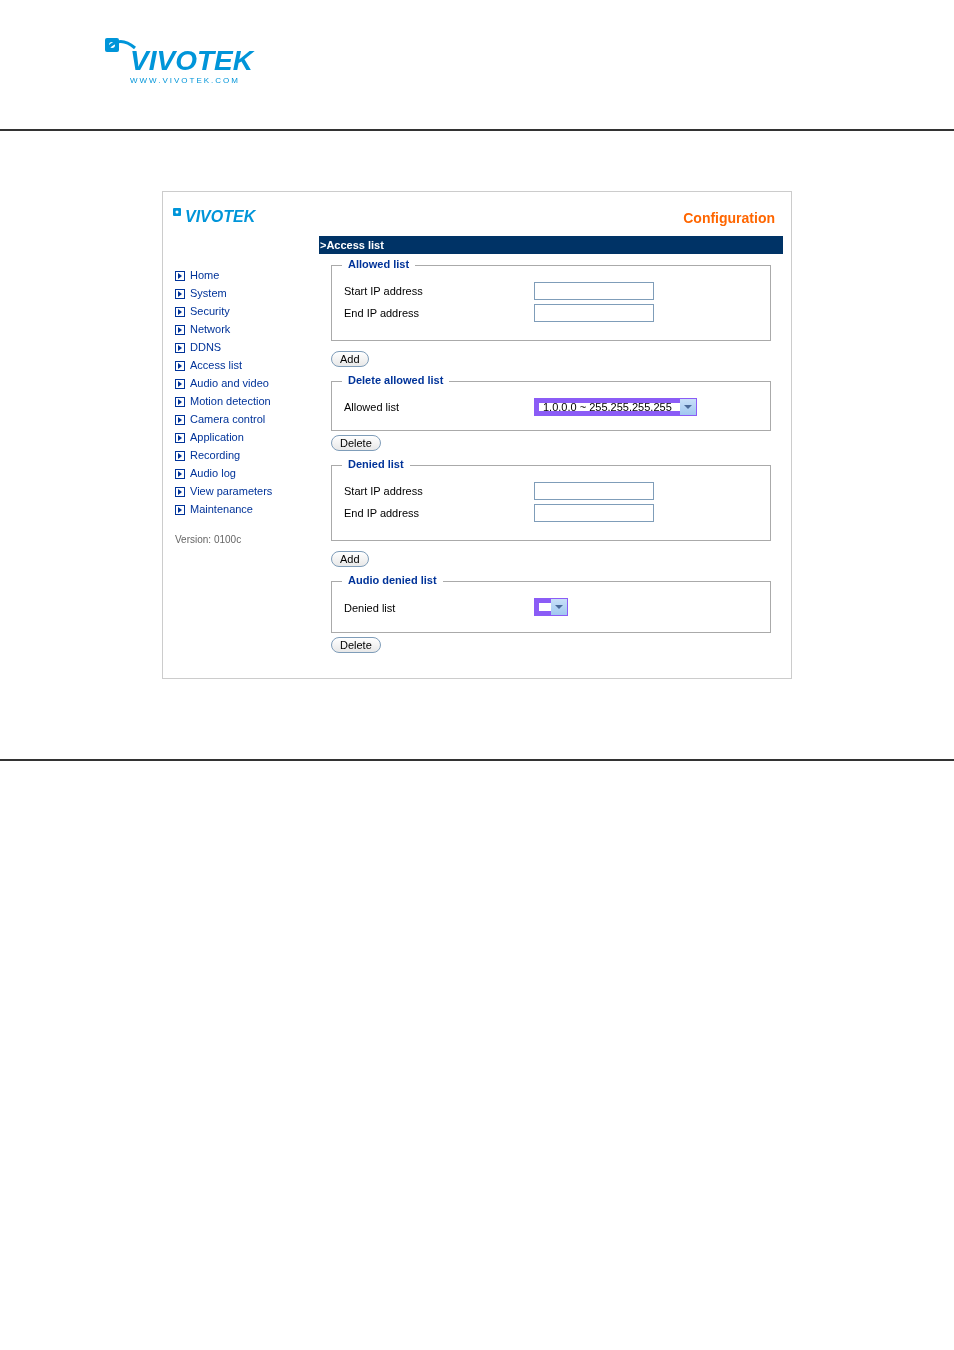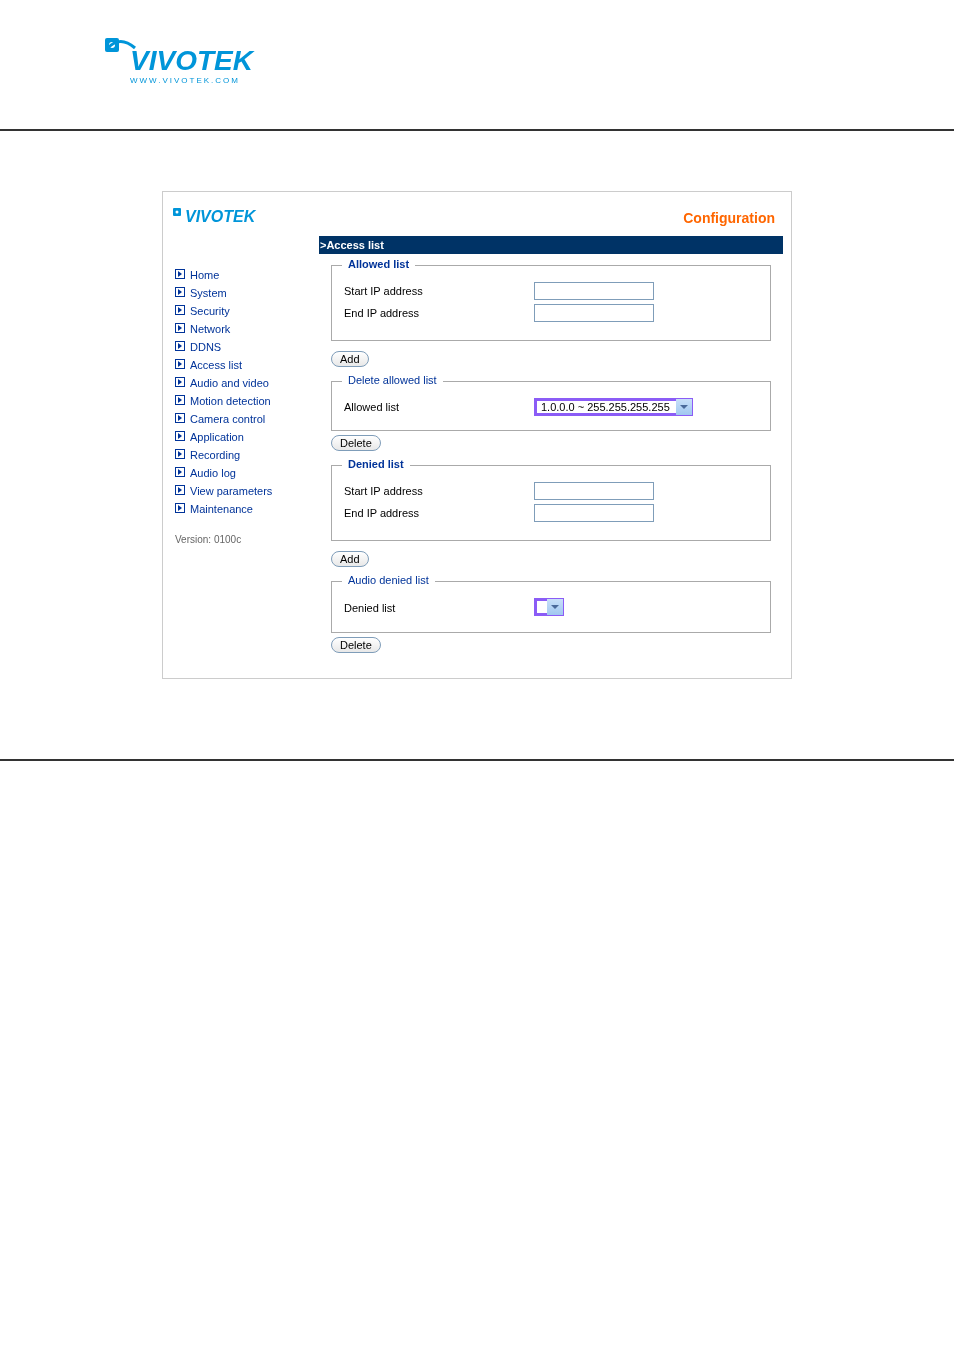--- a/index.html
+++ b/index.html
@@ -15,41 +15,41 @@
     
     .config-header { display: flex; justify-content: space-between; align-items: center; padding: 4px 8px 4px 0; }
     .config-header .logo-small svg { width: 110px; height: 24px; }
     .config-header .config-label { color: #ff6600; font-size: 14px; font-weight: bold; }
     
     .title-bar { background: #003366; color: #fff; font-size: 11px; font-weight: bold; padding: 3px 1px; margin-left: 148px; }
     
     .config-body { display: flex; }
     
     .sidebar { width: 148px; padding: 12px 8px 8px 4px; font-size: 11px; }
-    .sidebar-item { color: #003399; padding: 3px 0; cursor: pointer; display: flex; align-items: flex-start; }
+    .sidebar-item { color: #003399; padding: 3px 0; cursor: pointer; display: flex; align-items: flex-end; }
     .sidebar-item .bullet { display: inline-block; width: 10px; height: 10px; border: 1px solid #003399; margin-right: 5px; position: relative; background: #fff; }
     .sidebar-item .bullet::before { content: ''; position: absolute; left: 2px; top: 1px; width: 0; height: 0; border-top: 3px solid transparent; border-bottom: 3px solid transparent; border-left: 4px solid #003399; }
     .version { color: #666; font-size: 10px; margin-top: 16px; }
     
     .main-content { flex: 1; padding: 11px 12px; font-size: 11px; }
     
     .fieldset { border: 1px solid #aaa; padding: 10px 12px 14px 12px; margin-bottom: 6px; position: relative; }
     .fieldset-legend { position: absolute; top: -8px; left: 10px; background: #fff; padding: 0 6px; color: #003399; font-weight: bold; font-size: 11px; }
-    .fieldset-legend.nested { font-weight: normal; }
+    .fieldset-legend.nested { font-weight: bold; }
     
     .field-row { display: flex; align-items: center; margin-bottom: 4px; }
     .field-label { width: 190px; }
     .field-input { border: 1px solid #7f9db9; height: 18px; width: 120px; font-size: 11px; padding: 1px 3px; }
     
     .btn { border: 1px solid #7f9db9; background: linear-gradient(#fff, #e8e8e8); font-size: 11px; padding: 1px 8px; cursor: pointer; border-radius: 8px; margin: 4px 0 6px 0; }
     
     .nested-fieldset { border: 1px solid #aaa; padding: 10px 12px; margin-top: 8px; position: relative; }
     
     .select-wrap { position: relative; display: inline-block; }
-    .select-display { border: 3px solid #8b5cf6; height: 18px; padding: 1px 20px 1px 4px; font-size: 11px; background: #fff; display: inline-flex; align-items: center; min-width: 20px; }
+    .select-display { border: 5px solid #8b5cf6; height: 18px; padding: 1px 20px 1px 4px; font-size: 11px; background: #fff; display: inline-flex; align-items: center; min-width: 20px; }
     .select-arrow { position: absolute; right: 1px; top: 1px; width: 16px; height: 16px; background: linear-gradient(#c8e0f8, #a0c8f0); display: flex; align-items: center; justify-content: center; }
     .select-arrow::before { content: ''; width: 0; height: 0; border-left: 4px solid transparent; border-right: 4px solid transparent; border-top: 4px solid #4a6a9a; }
   </style>
 </head>
 <body>
 
 <div class="page-logo">
   <svg viewBox="0 0 230 65">
     <rect x="5" y="8" width="14" height="14" fill="#0095d9" rx="2"></rect>
     <circle cx="12" cy="15" r="3" fill="#fff"></circle>

